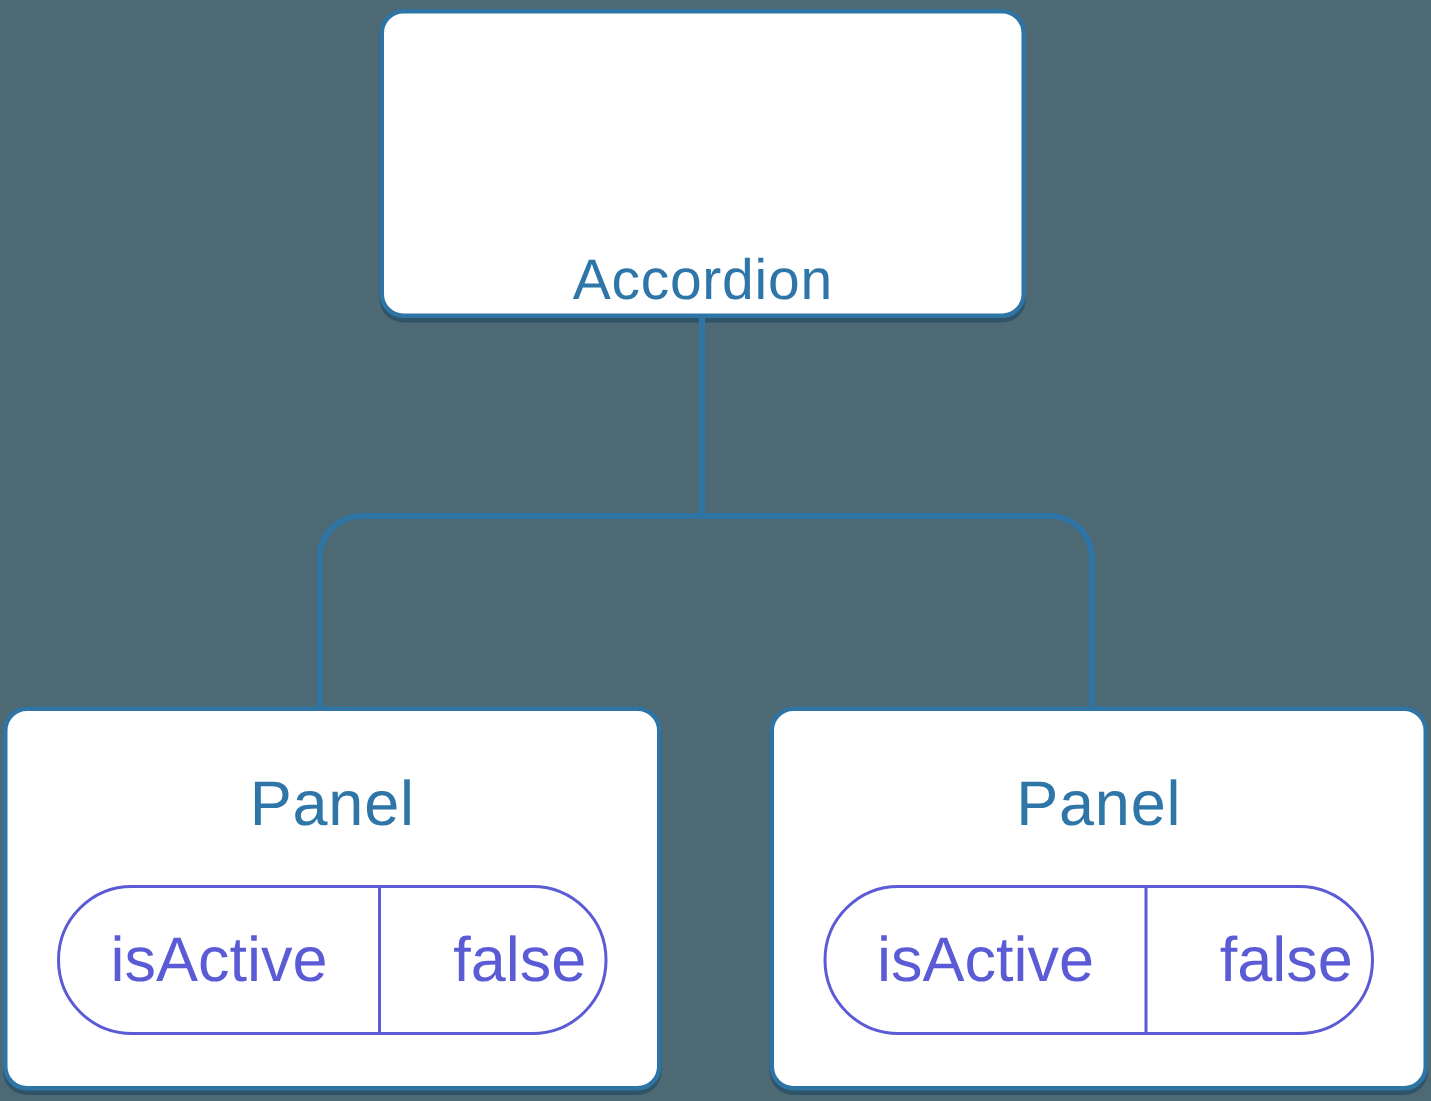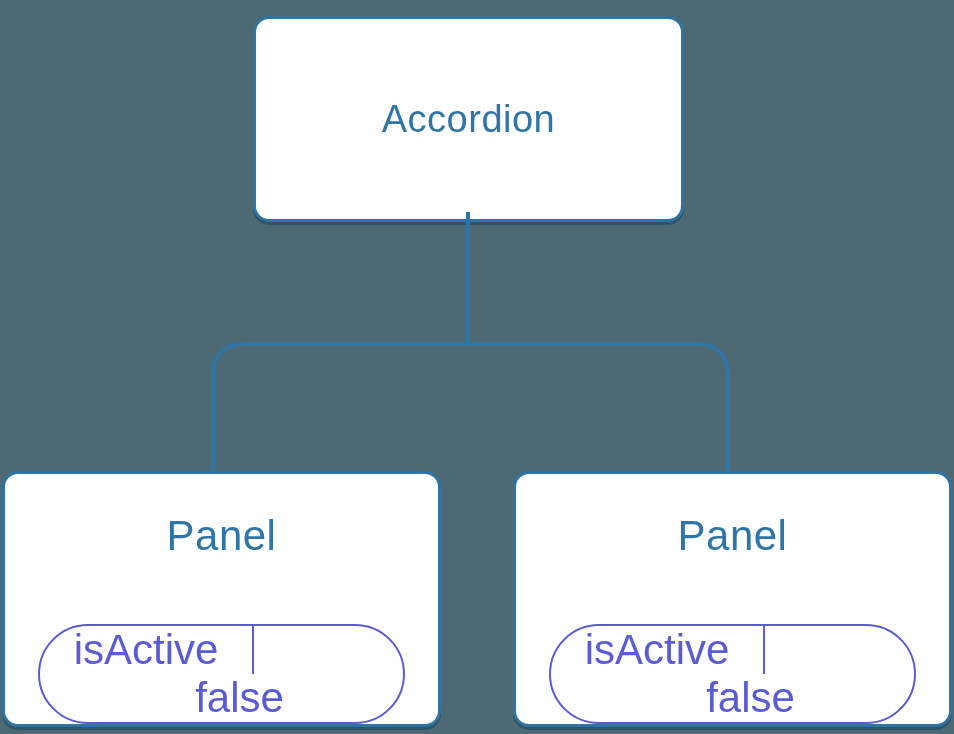--- a/index.html
+++ b/index.html
@@ -16,22 +16,22 @@
     background: var(--node-bg, #ffffff);
     border: 3px solid var(--node-border, #2e74a4);
     border-radius: 16px;
     box-shadow: 0 3px 0 rgba(13, 59, 89, 0.45);
     box-sizing: border-box;
     display: flex;
     align-items: center;
     justify-content: center;
   }
   .root-node {
-    left: 253px; top: 16px;
-    width: 431px; height: 206px;
+    left: 253px; top: 6px;
+    width: 431px; height: 206px; align-items: flex-end;
   }
   .root-label {
     color: var(--node-text, #2e75a8);
     font-size: 38px;
     letter-spacing: 0.5px;
   }
   .stem {
     position: absolute;
     left: 466px; top: 212px;
     width: 4px; height: 132px;
@@ -43,21 +43,21 @@
     width: 519px; height: 129px;
     border: 4px solid var(--connector, #2e74a4);
     border-bottom: none;
     border-radius: 30px 30px 0 0;
     box-sizing: border-box;
   }
   .panel-node {
     top: 471px;
     width: 439px; height: 256px;
     flex-direction: column;
-    justify-content: space-between;
+    justify-content: flex-start;
   }
   .panel-left  { left: 2px; }
   .panel-right { left: 513px; }
   .panel-label {
     margin-top: 38px;
     font-size: 42px;
     line-height: 48px;
     color: var(--node-text, #2e75a8);
     letter-spacing: 0.5px;
   }
@@ -65,21 +65,20 @@
     margin-top: 30px;
     width: 367px; height: 100px;
     border: 2px solid var(--state-color, #5b5bd6);
     border-radius: 52px;
     box-sizing: border-box;
     display: flex;
     align-items: stretch;
     color: var(--state-color, #5b5bd6);
     font-size: 42px;
     background: var(--node-bg, #ffffff);
-    flex-direction: column;
   }
   .state-key {
     width: 212px;
     border-right: 2px solid var(--state-color, #5b5bd6);
     display: flex;
     align-items: center;
     justify-content: center;
   }
   .state-value {
     flex: 1;

